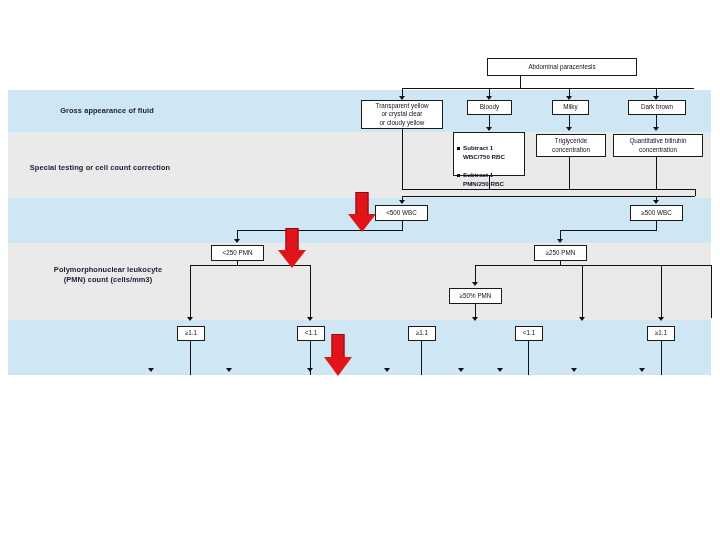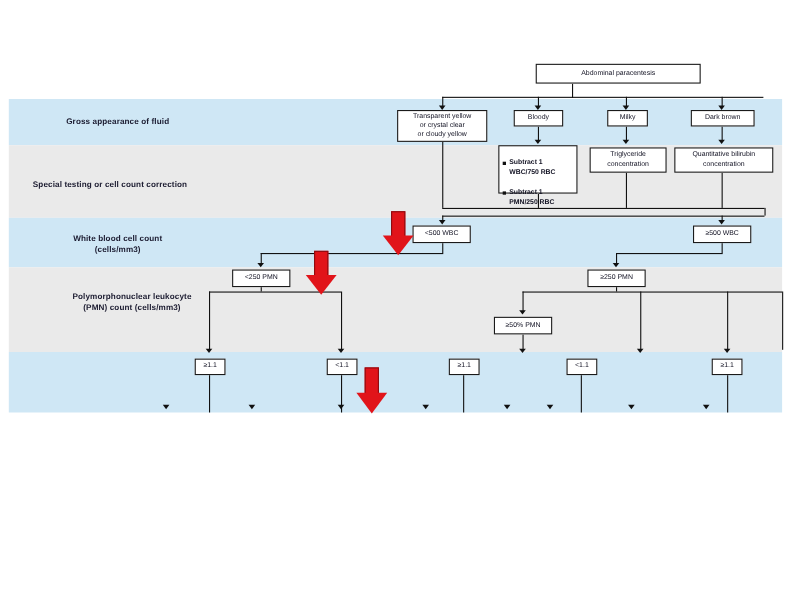--- a/index.html
+++ b/index.html
@@ -67,23 +67,21 @@
 <div id="stage">
 
   <div class="band blue" style="top:90px;height:42px;"></div>
   <div class="band gray" style="top:132px;height:66px;"></div>
   <div class="band blue" style="top:198px;height:45px;"></div>
   <div class="band gray" style="top:243px;height:77px;"></div>
   <div class="band blue" style="top:320px;height:55px;"></div>
 
   <div class="rowlabel" style="left:14px;top:106px;width:186px;">Gross appearance of fluid</div>
   <div class="rowlabel" style="left:2px;top:163px;width:196px;">Special testing or cell count correction</div>
-  <div class="rowlabel" style="left:14px;top:212px;width:186px;">White blood cell count
-(cells/mm3)</div>
-  <div class="rowlabel" style="left:22px;top:265px;width:196px;">Polymorphonuclear leukocyte
+  <div class="rowlabel" style="left:10px;top:265px;width:196px;">Polymorphonuclear leukocyte
 (PMN) count (cells/mm3)</div>
 
   <div class="node" style="left:487px;top:58px;width:150px;height:18px;">Abdominal paracentesis</div>
 
   <div class="vline" style="left:520px;top:76px;height:13px;"></div>
   <div class="hline" style="left:402px;top:88px;width:292px;"></div>
 
   <div class="vline" style="left:402px;top:88px;height:9px;"></div>
   <div class="arrowhead" style="left:399px;top:96px;"></div>
 

